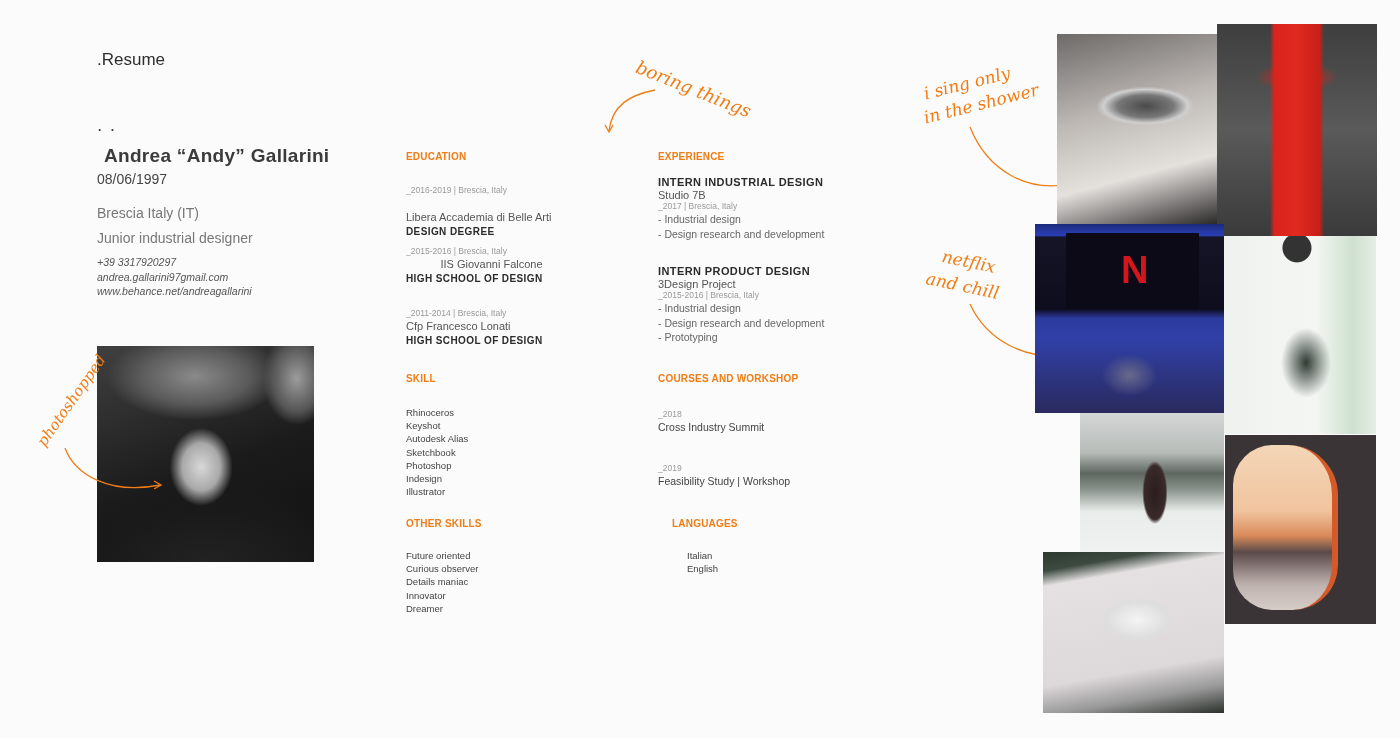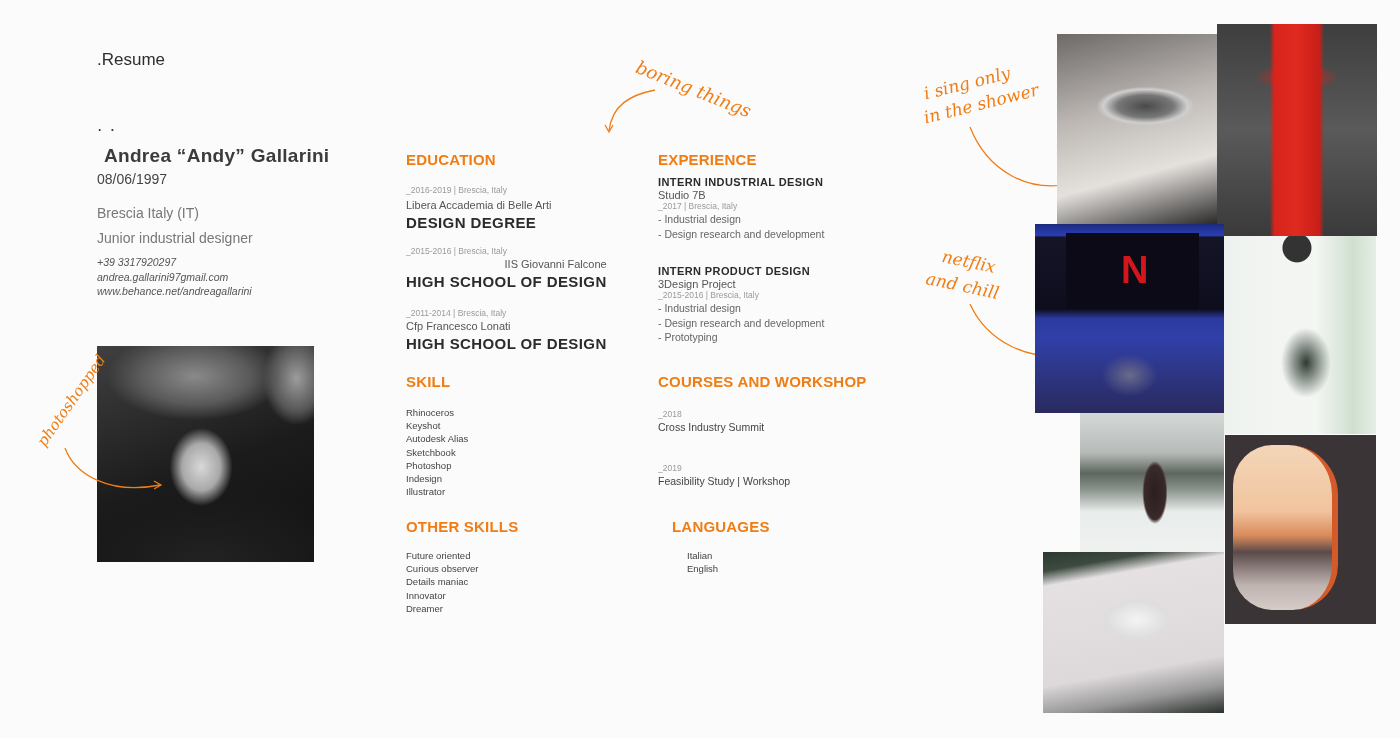--- a/index.html
+++ b/index.html
@@ -16,24 +16,24 @@
   .contact { left: 97px; top: 255px; font-size: 10.5px; color: #555; line-height: 14.5px; font-style: italic; }
 
   .portrait { left: 97px; top: 346px; width: 217px; height: 216px; overflow: hidden;
     background:
       radial-gradient(ellipse 42px 52px at 48% 56%, #d8d8d8 0%, #a9a9a9 45%, transparent 75%),
       radial-gradient(ellipse 110px 55px at 45% 14%, #8a8a8a 0%, #5a5a5a 50%, transparent 80%),
       radial-gradient(ellipse 40px 55px at 92% 15%, #9c9c9c 0%, #555 60%, transparent 85%),
       radial-gradient(ellipse 160px 80px at 50% 100%, #222 0%, #1a1a1a 60%, transparent 100%),
       linear-gradient(160deg, #404040 0%, #1b1b1b 55%, #111 100%); }
 
-  .sec-h { font-size: 15px; font-weight: bold; color: #f07d14; letter-spacing: 0.2px; }
+  .sec-h { font-size: 10px; font-weight: bold; color: #f07d14; letter-spacing: 0.2px; }
   .meta { font-size: 8.5px; color: #9a9a9a; }
   .inst { font-size: 11px; color: #555; }
-  .deg { font-size: 15px; font-weight: bold; color: #2b2b2b; letter-spacing: 0.4px; }
+  .deg { font-size: 10px; font-weight: bold; color: #2b2b2b; letter-spacing: 0.4px; }
   .list { font-size: 9.5px; color: #444; line-height: 13.2px; }
 
   .job-title { font-size: 11px; font-weight: bold; color: #2b2b2b; letter-spacing: 0.4px; }
   .company { font-size: 11px; color: #555; }
   .bul { font-size: 10.5px; color: #666; line-height: 14.5px; }
   .course { font-size: 10.5px; color: #444; }
 
   .hand { font-family: "DejaVu Serif", serif; font-style: italic; color: #f07d14; font-size: 17px; line-height: 17px; }
   svg.arrow { position: absolute; overflow: visible; }
 
@@ -92,21 +92,21 @@
 <div class="abs hand" style="left:34px;top:440px;transform:rotate(-55deg);transform-origin:left top;font-size:15px;">photoshopped</div>
 <svg class="arrow" style="left:60px;top:445px;" width="110" height="55">
   <path d="M5 3 C 15 30, 50 50, 100 40" stroke="#f07d14" stroke-width="1.3" fill="none"></path>
   <path d="M94 36 L101 40 L94 44" stroke="#f07d14" stroke-width="1.3" fill="none"></path>
 </svg>
 
 <div class="abs sec-h" style="left:406px;top:151px;">EDUCATION</div>
 
 <div class="abs" style="left:406px;top:185px;">
   <div class="meta">_2016-2019 | Brescia, Italy</div>
-  <div class="inst" style="margin-top:4px;">Libera Accademia di Belle Arti</div>
+  <div class="inst" style="margin-top:16px;">Libera Accademia di Belle Arti</div>
   <div class="deg" style="margin-top:3px;">DESIGN DEGREE</div>
 </div>
 <div class="abs" style="left:406px;top:246px;">
   <div class="meta">_2015-2016 | Brescia, Italy</div>
   <div class="inst" style="margin-top:2px;text-align:right;">IIS Giovanni Falcone</div>
   <div class="deg" style="margin-top:3px;">HIGH SCHOOL OF DESIGN</div>
 </div>
 <div class="abs" style="left:406px;top:308px;">
   <div class="meta">_2011-2014 | Brescia, Italy</div>
   <div class="inst" style="margin-top:2px;">Cfp Francesco Lonati</div>

